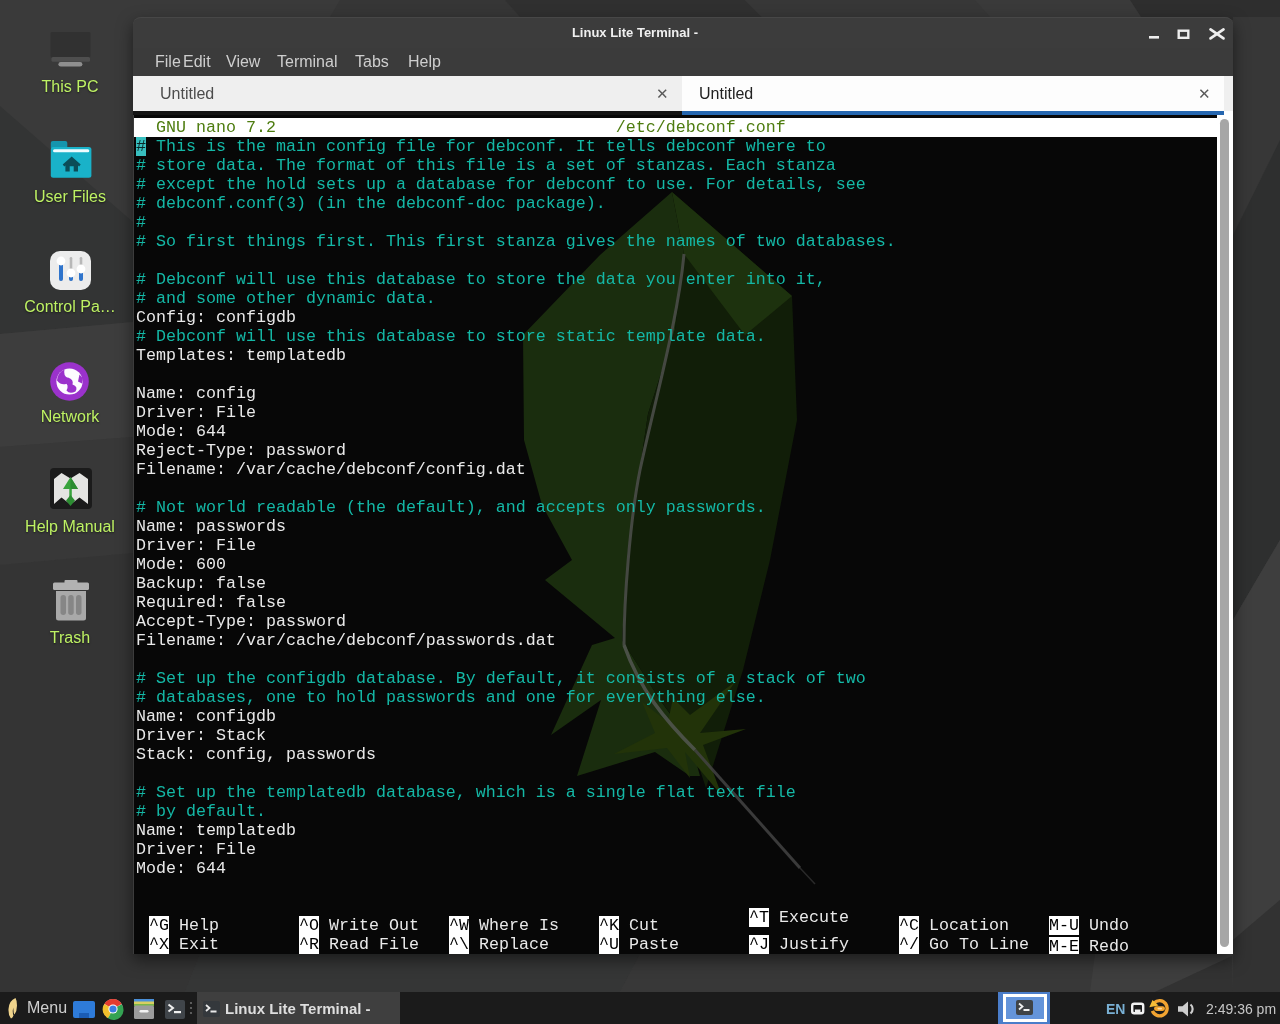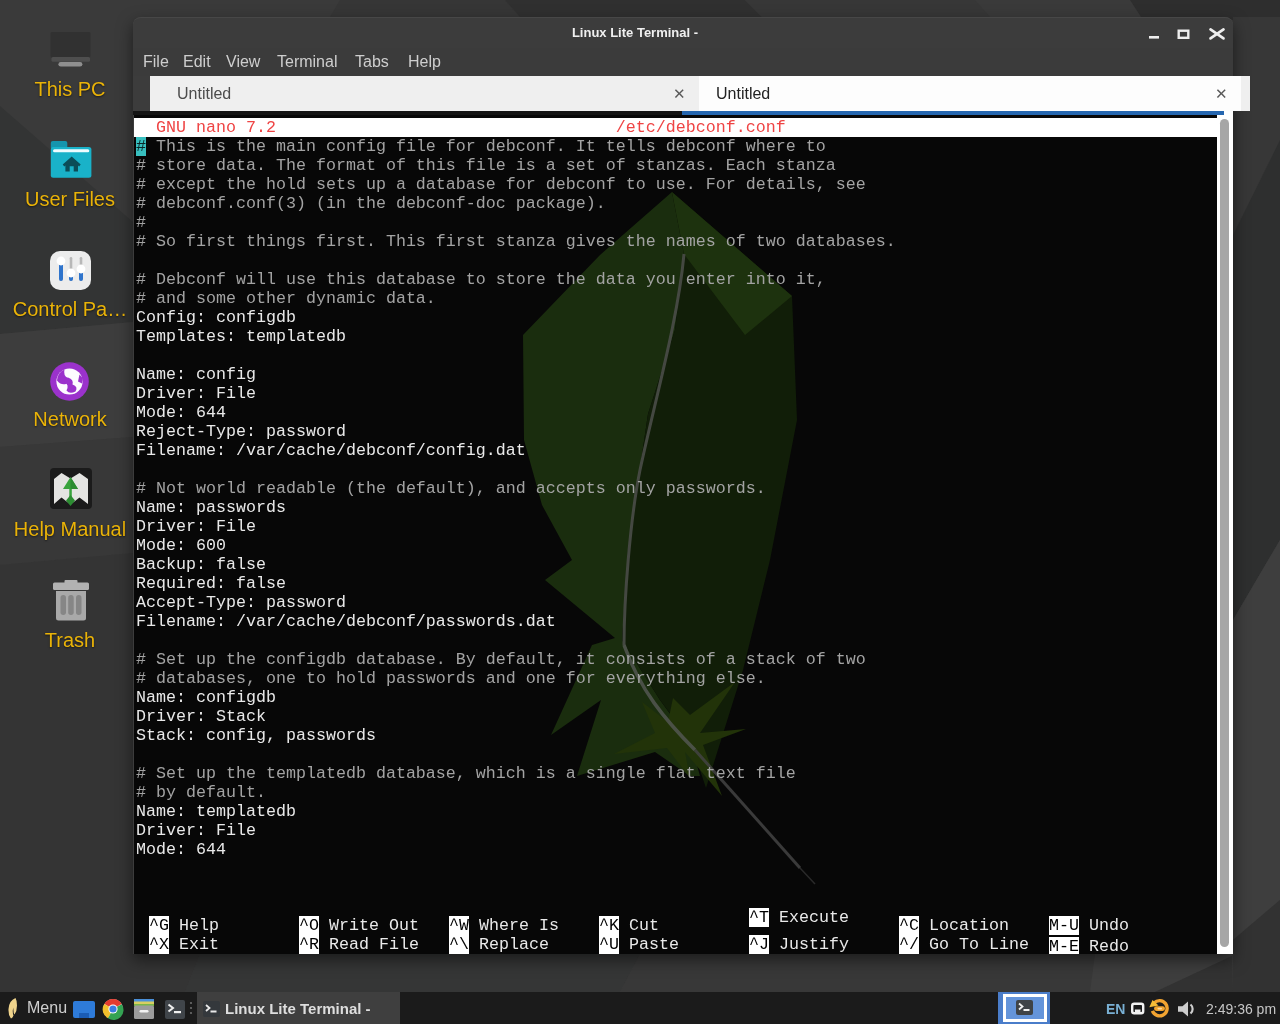--- a/index.html
+++ b/index.html
@@ -8,40 +8,40 @@
   .abs{position:absolute;}
   
   #win{position:absolute;left:133px;top:17px;width:1100px;height:937px;
        background:#3c3c3c;border-radius:8px 8px 0 0;box-shadow:0 6px 16px rgba(0,0,0,.5);}
   #titlebar{position:absolute;left:0;top:0;width:1100px;height:31px;background:#3c3c3c;
             border-radius:8px 8px 0 0;border-top:1px solid #474747;box-sizing:border-box;}
   #title{position:absolute;left:0;top:7px;width:1004px;text-align:center;
          font-size:13px;font-weight:bold;color:#f0f0f0;}
   #menubar{position:absolute;left:0;top:31px;width:1100px;height:28px;background:#3b3b3b;}
   .mi{position:absolute;top:5px;font-size:16px;color:#cecece;}
-  #tabbar{position:absolute;left:0;top:59px;width:1100px;height:35px;background:#efefef;margin-left:17px;}
+  #tabbar{position:absolute;left:0;top:59px;width:1100px;height:35px;background:#efefef;}
   #tab2{position:absolute;left:549px;top:0;width:542px;height:35px;background:#fdfdfd;}
   .tabt{position:absolute;top:9px;font-size:16px;}
   .tabx{position:absolute;top:9px;font-size:15px;color:#5a5a5a;}
   #blueline{position:absolute;left:0;top:94px;width:1100px;height:4px;background:#141414;}
   #blueline .bl{position:absolute;left:549px;top:0;width:542px;height:4px;background:#2566af;}
   
   #term{position:absolute;left:1px;top:98px;width:1084px;height:839px;background:#070707;overflow:hidden;}
   #nanohead{position:absolute;left:0;top:3px;width:1084px;height:19px;background:#ffffff;}
   pre,.sc{font-family:"Liberation Mono",monospace;font-size:16.667px;line-height:19px;margin:0;white-space:pre;}
   #text{position:absolute;left:2px;top:3px;color:#e9e9e9;}
-  .c{color:#a3a3a3;margin-top:27px;}
+  .c{color:#14b8a6;margin-top:27px;}
   .cur{background:#38bfbf;color:#0a2626;}
-  .hd{color:#ef4444;}
+  .hd{color:#4d7c0f;}
   .sc{position:absolute;color:#e9e9e9;padding-left:13px;}
   .k{background:#fff;color:#000;font-weight:normal;}
   #sbar{position:absolute;left:1084px;top:98px;width:16px;height:839px;background:#ffffff;}
   #sthumb{position:absolute;left:3px;top:4px;width:9px;height:828px;background:#a6a6a6;border-radius:5px;}
   
-  .dlab{position:absolute;width:140px;left:0;text-align:center;color:#eab308;font-size:20px;
+  .dlab{position:absolute;width:140px;left:0;text-align:center;color:#bef264;font-size:16px;
         text-shadow:0 1px 2px rgba(0,0,0,.55);}
   
   #taskbar{position:absolute;left:0;top:992px;width:1280px;height:32px;background:#1b1b1b;}
   #taskbtn{position:absolute;left:197px;top:0;width:203px;height:32px;background:#3f3f3f;}
 </style>
 </head>
 <body>
 
 <svg class="abs" style="left:0;top:0" width="1280" height="1024">
   <rect width="1280" height="1024" fill="#3a3a3a"></rect>
@@ -117,21 +117,21 @@
 <div id="win">
   <div id="titlebar">
     <div id="title">Linux Lite Terminal -</div>
     <svg class="abs" style="left:1008px;top:0" width="92" height="31">
       <rect x="8" y="18" width="10" height="2.6" fill="#eee"></rect>
       <rect x="37.7" y="12.7" width="9.6" height="7.1" fill="none" stroke="#eee" stroke-width="2.4"></rect>
       <path d="M69.5 11.4 L82.5 20.4 M82.5 11.4 L69.5 20.4" stroke="#eee" stroke-width="2.7" stroke-linecap="round"></path>
     </svg>
   </div>
   <div id="menubar">
-    <span class="mi" style="left:10px">File</span>
+    <span class="mi" style="left:22px">File</span>
     <span class="mi" style="left:50px">Edit</span>
     <span class="mi" style="left:93px">View</span>
     <span class="mi" style="left:144px">Terminal</span>
     <span class="mi" style="left:222px">Tabs</span>
     <span class="mi" style="left:275px">Help</span>
   </div>
   <div id="tabbar">
     <span class="tabt" style="left:27px;color:#4c4c4c">Untitled</span>
     <span class="tabx" style="left:523px">✕</span>
     <div id="tab2"></div>
@@ -162,20 +162,21 @@
 <span class="cur">#</span><span class="c"> This is the main config file for debconf. It tells debconf where to</span>
 <span class="c"># store data. The format of this file is a set of stanzas. Each stanza</span>
 <span class="c"># except the hold sets up a database for debconf to use. For details, see</span>
 <span class="c"># debconf.conf(3) (in the debconf-doc package).</span>
 <span class="c">#</span>
 <span class="c"># So first things first. This first stanza gives the names of two databases.</span>
 
 <span class="c"># Debconf will use this database to store the data you enter into it,</span>
 <span class="c"># and some other dynamic data.</span>
 Config: configdb
+<span class="c"># Debconf will use this database to store static template data.</span>
 Templates: templatedb
 
 Name: config
 Driver: File
 Mode: 644
 Reject-Type: password
 Filename: /var/cache/debconf/config.dat
 
 <span class="c"># Not world readable (the default), and accepts only passwords.</span>
 Name: passwords

